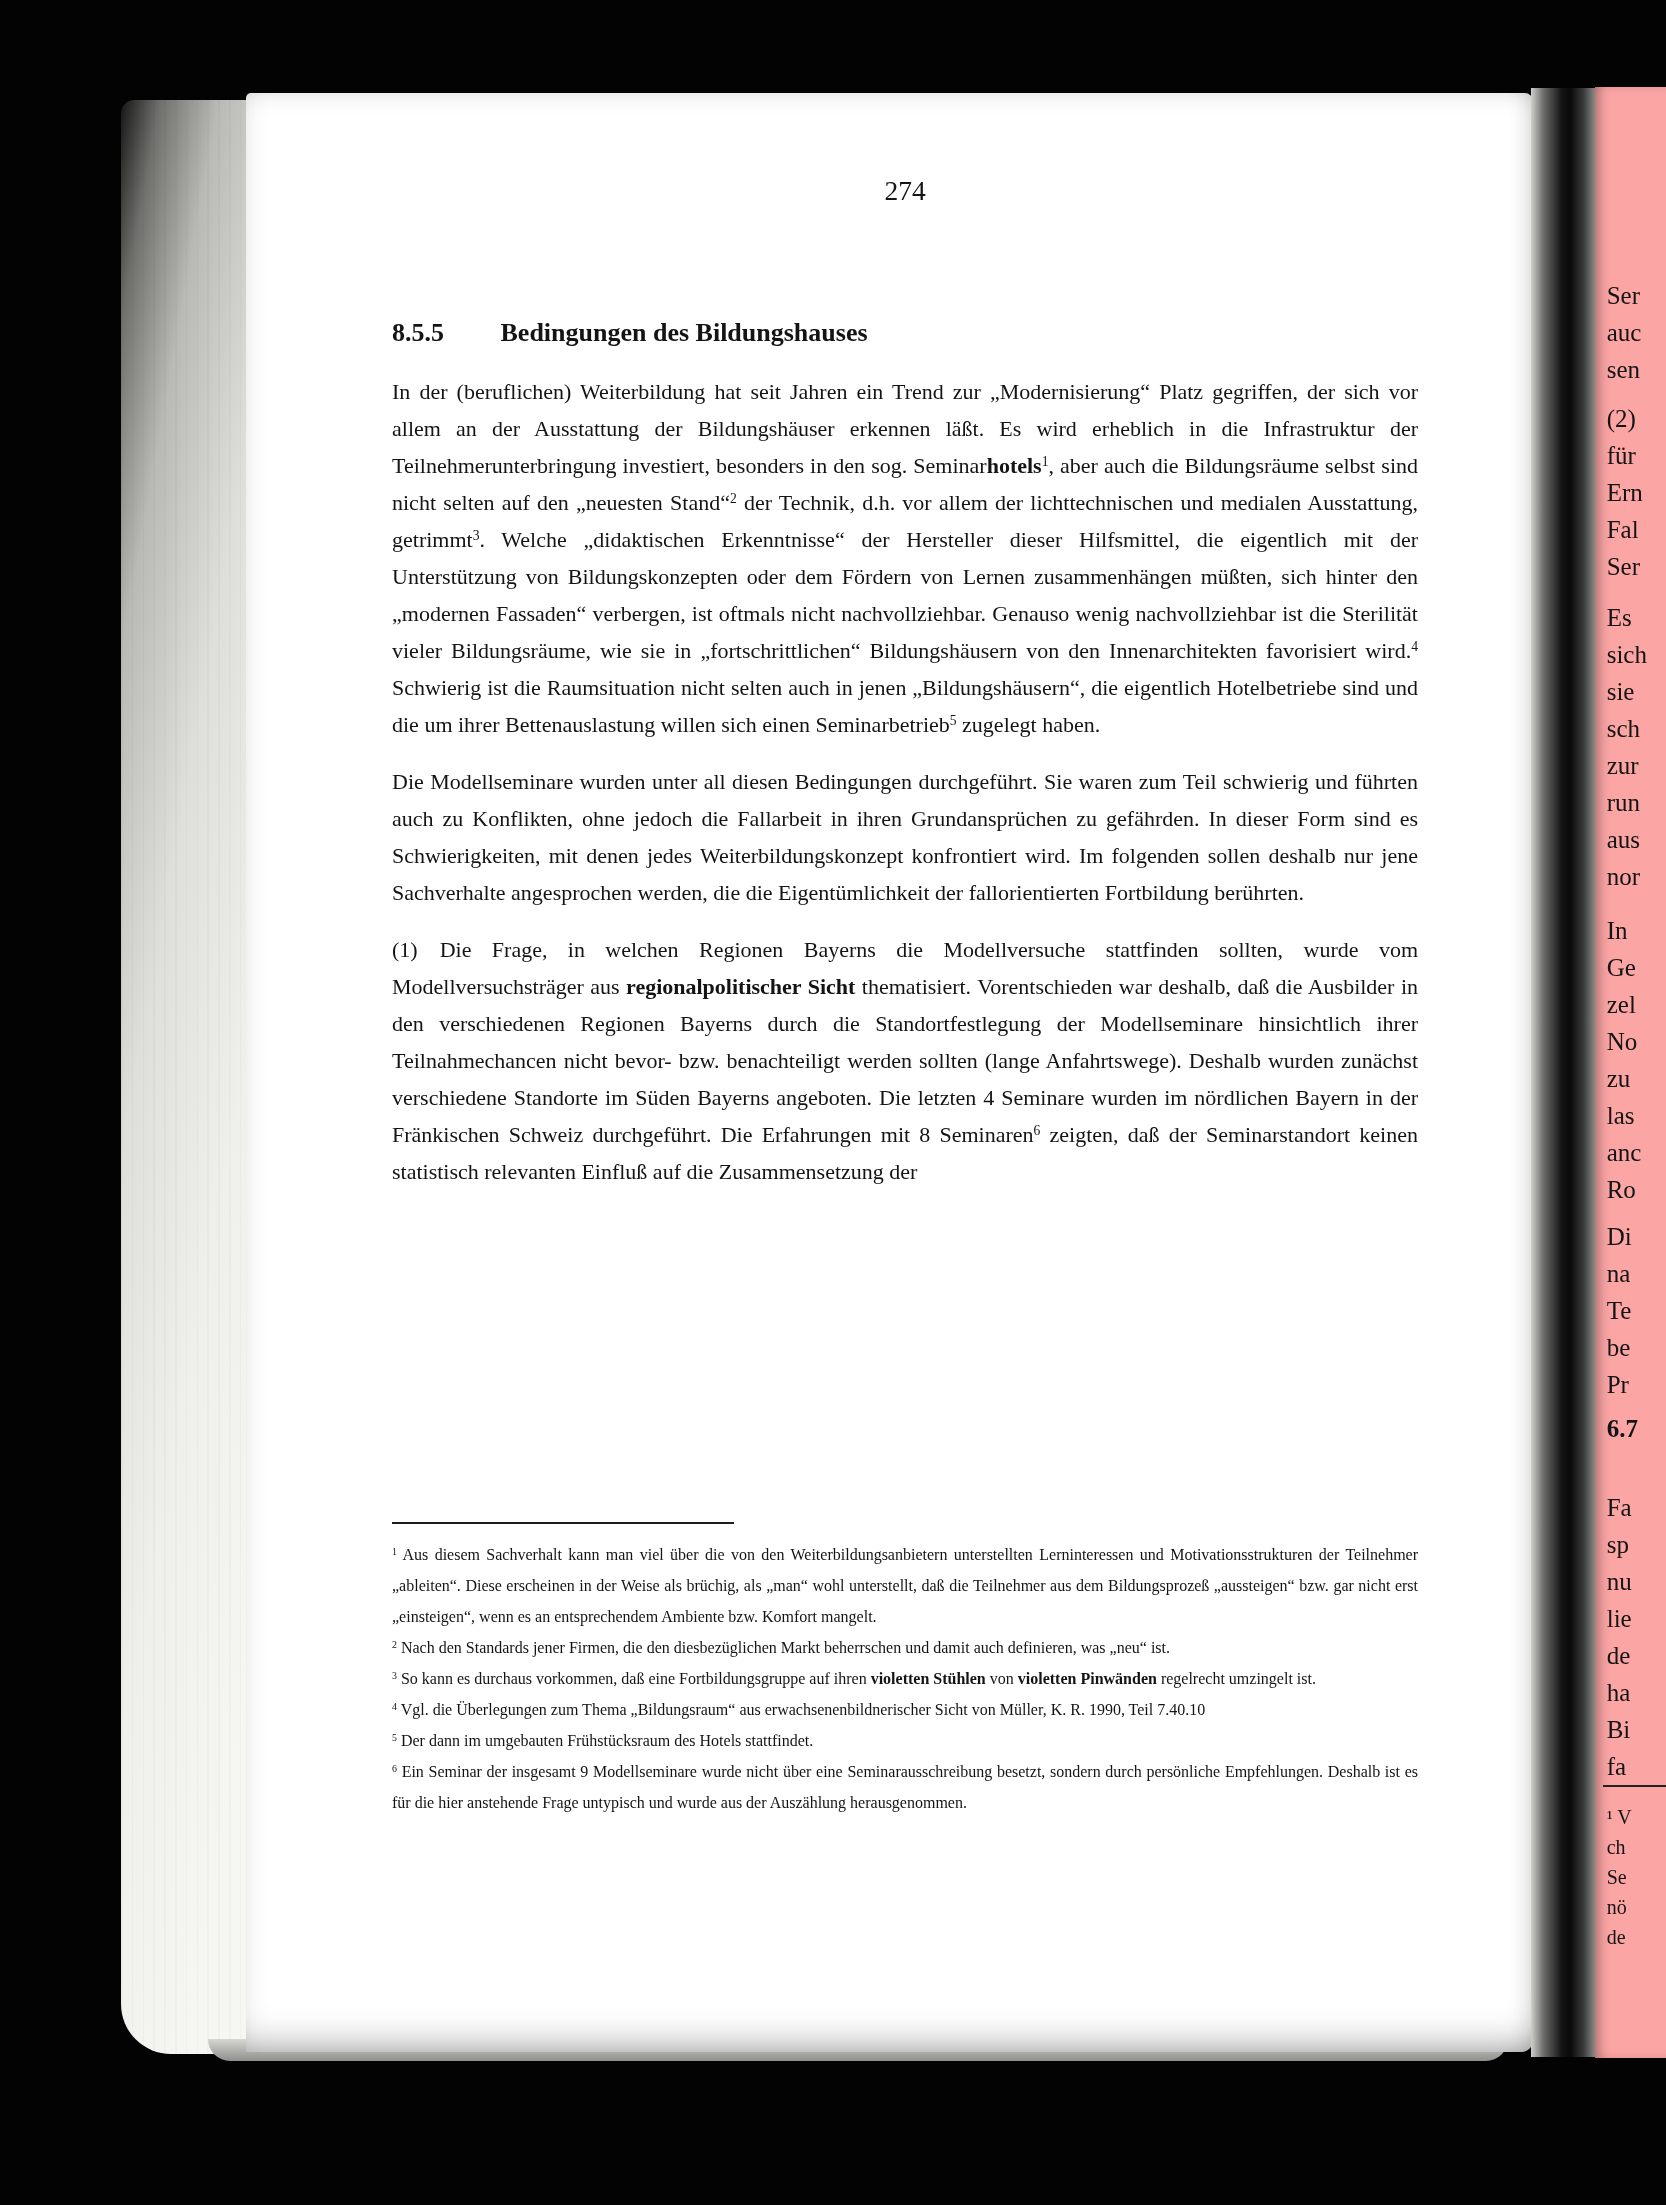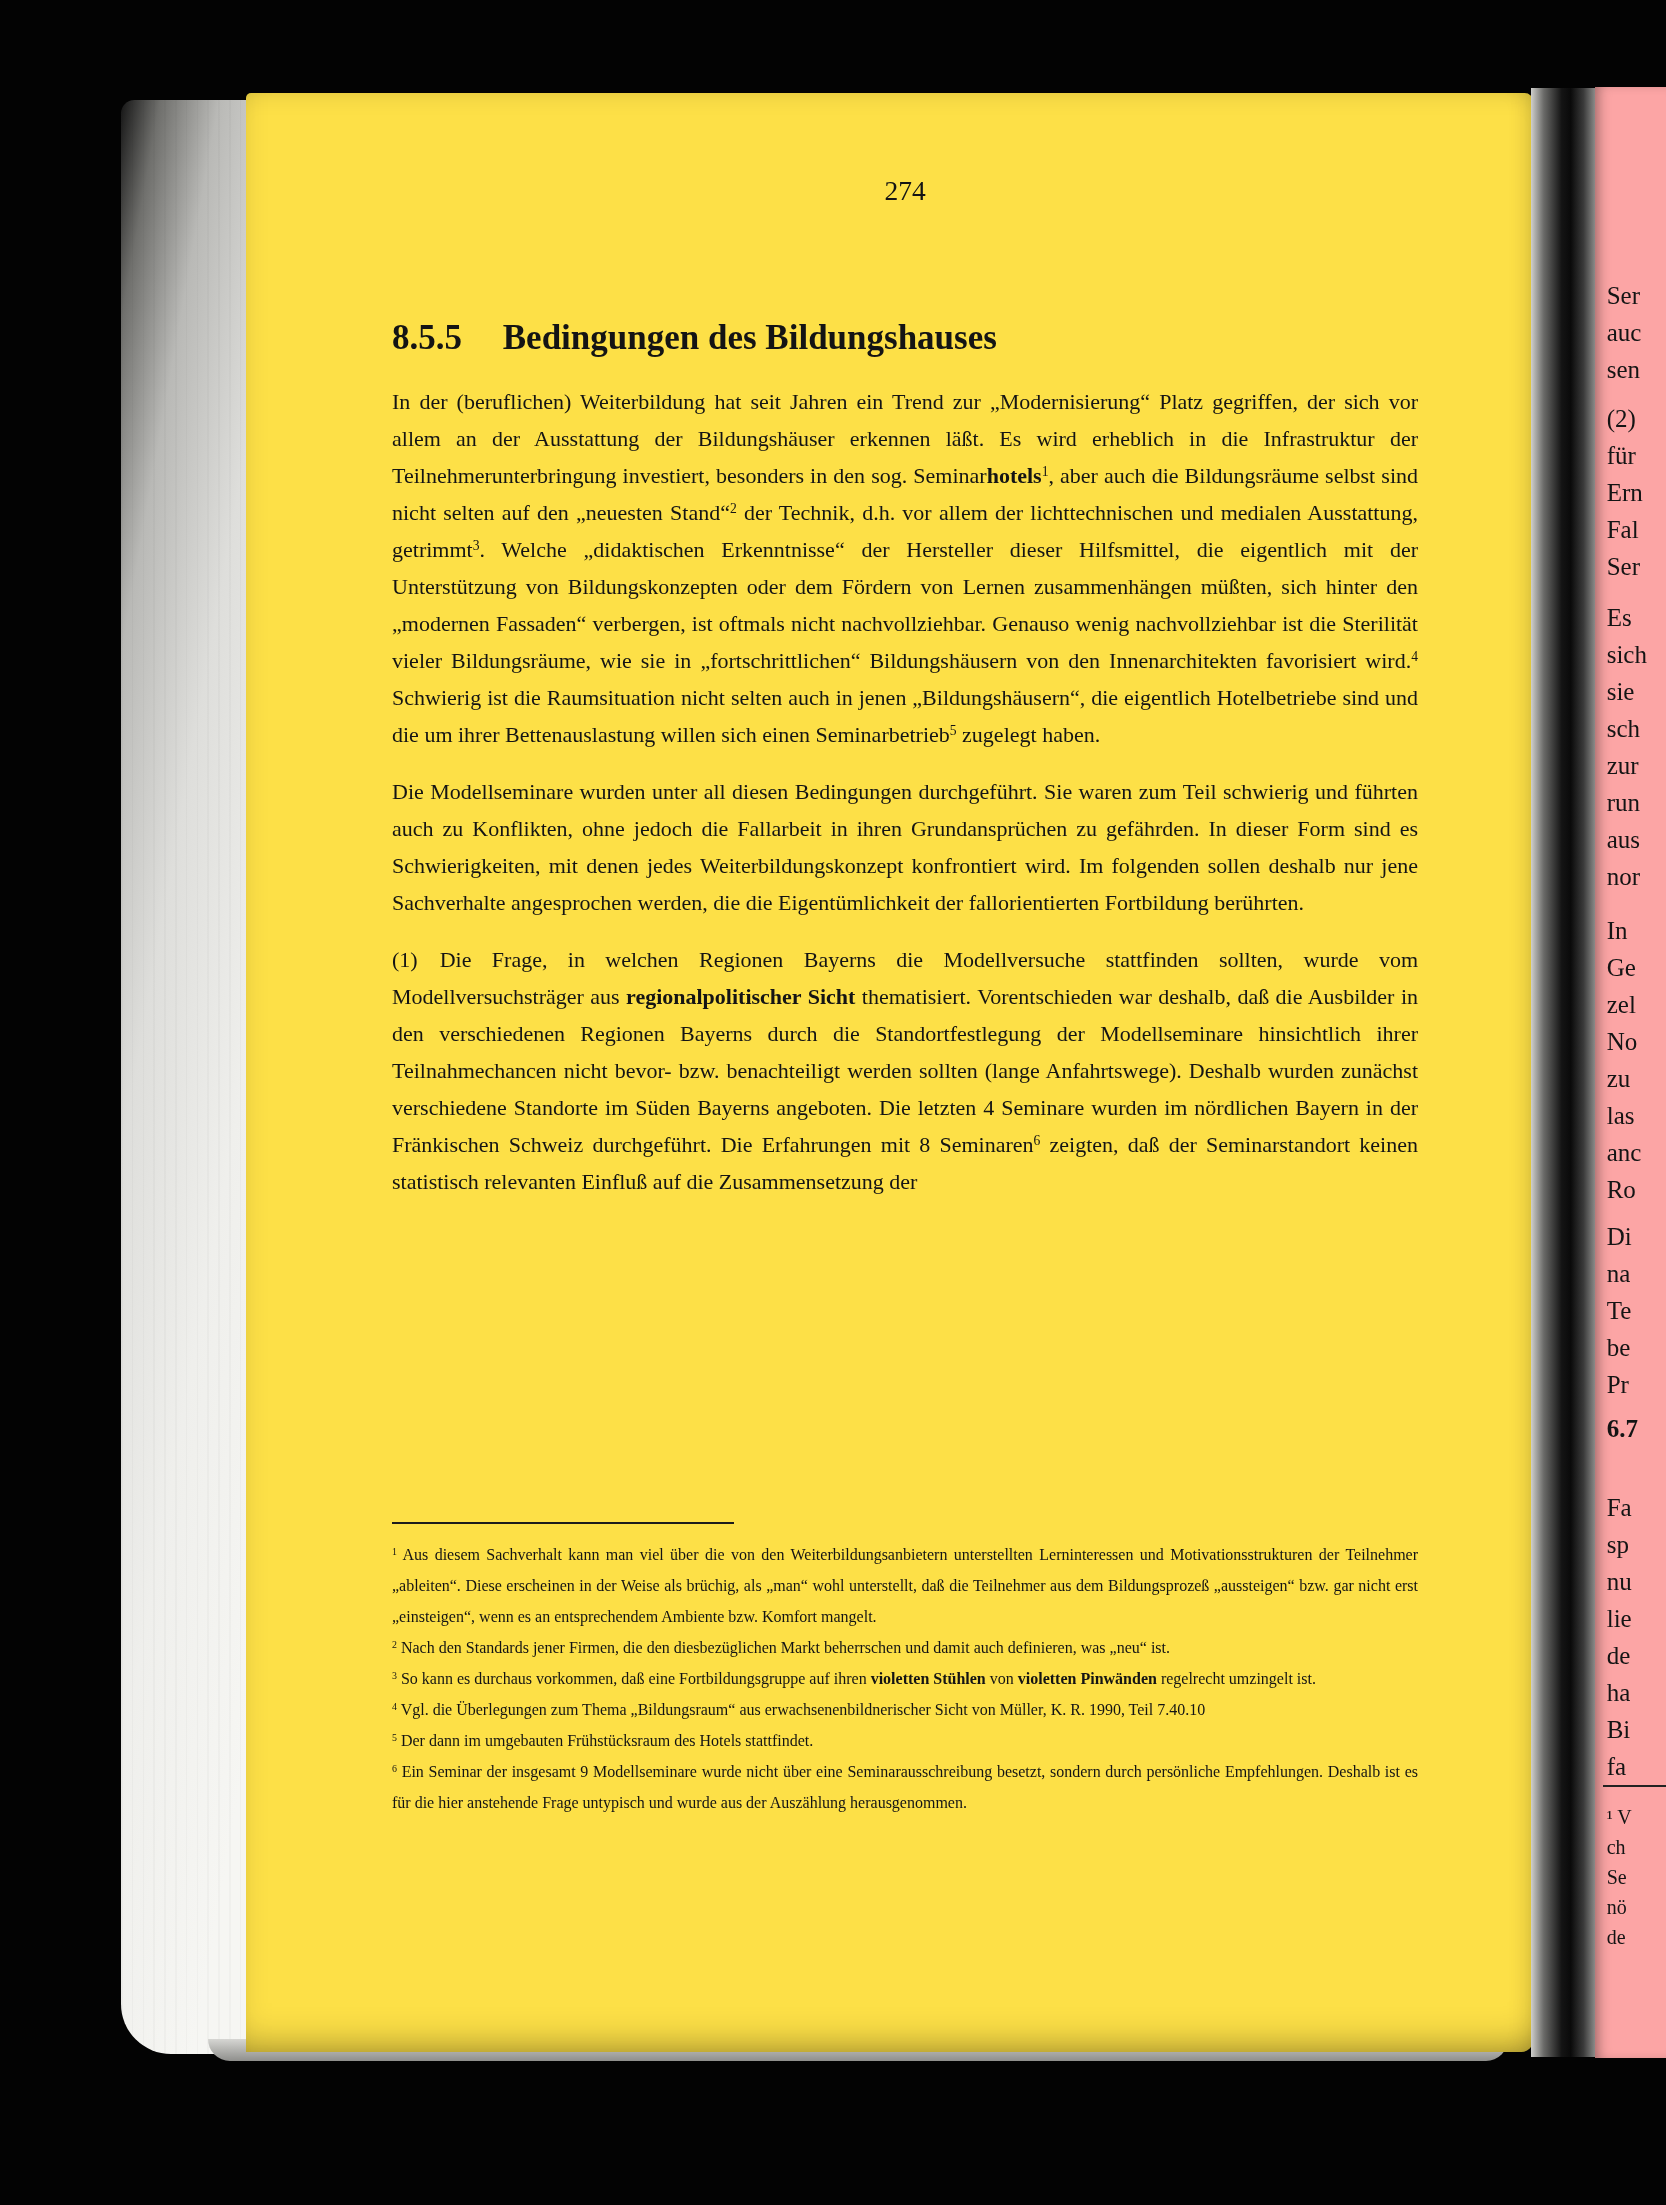--- a/index.html
+++ b/index.html
@@ -21,36 +21,36 @@
     opacity:.5;
   }
   .bottom-edge{
     position:absolute;left:208px;top:2039px;width:1300px;height:21.7px;
     background:linear-gradient(#d6d6d3,#8f8f8c);
     border-radius:0 0 33px 33px;
   }
   
   .main-page{
     position:absolute;left:246px;top:93px;width:1287px;height:1959px;
-    background:#fde047;
+    background:#ffffff;
     border-radius:5px 8.3px 11.7px 0;
     box-shadow:
       inset 0 -23px 40px -23px rgba(0,0,0,0.45),
       inset -16.7px 0 28px -20px rgba(0,0,0,0.20),
       inset 0 16.7px 28px -21.7px rgba(0,0,0,0.18);
   }
   .page-number{
     position:absolute;left:146px;top:82px;width:1026px;
     text-align:center;font-size:27.5px;
   }
   .content{
     position:absolute;left:146px;top:225px;width:1026px;height:1200px;
     overflow:hidden;
   }
-  .heading{font-size:35px;font-weight:bold;margin:0 0 25px;}
+  .heading{font-size:26px;font-weight:bold;margin:0 0 25px;}
   .heading .h-num{display:inline-block;min-width:102px;}
   .heading.sub{margin:8.3px 0 23px;}
   p.body-par{
     font-size:22px;line-height:37px;margin:16px 0 20px;
     text-align:justify;
   }
   sup{font-size:.62em;line-height:0;position:relative;top:-.5em;vertical-align:baseline;}
   .b{font-weight:bold;}
   .footnotes{
     position:absolute;left:146px;top:1429px;width:1026px;

